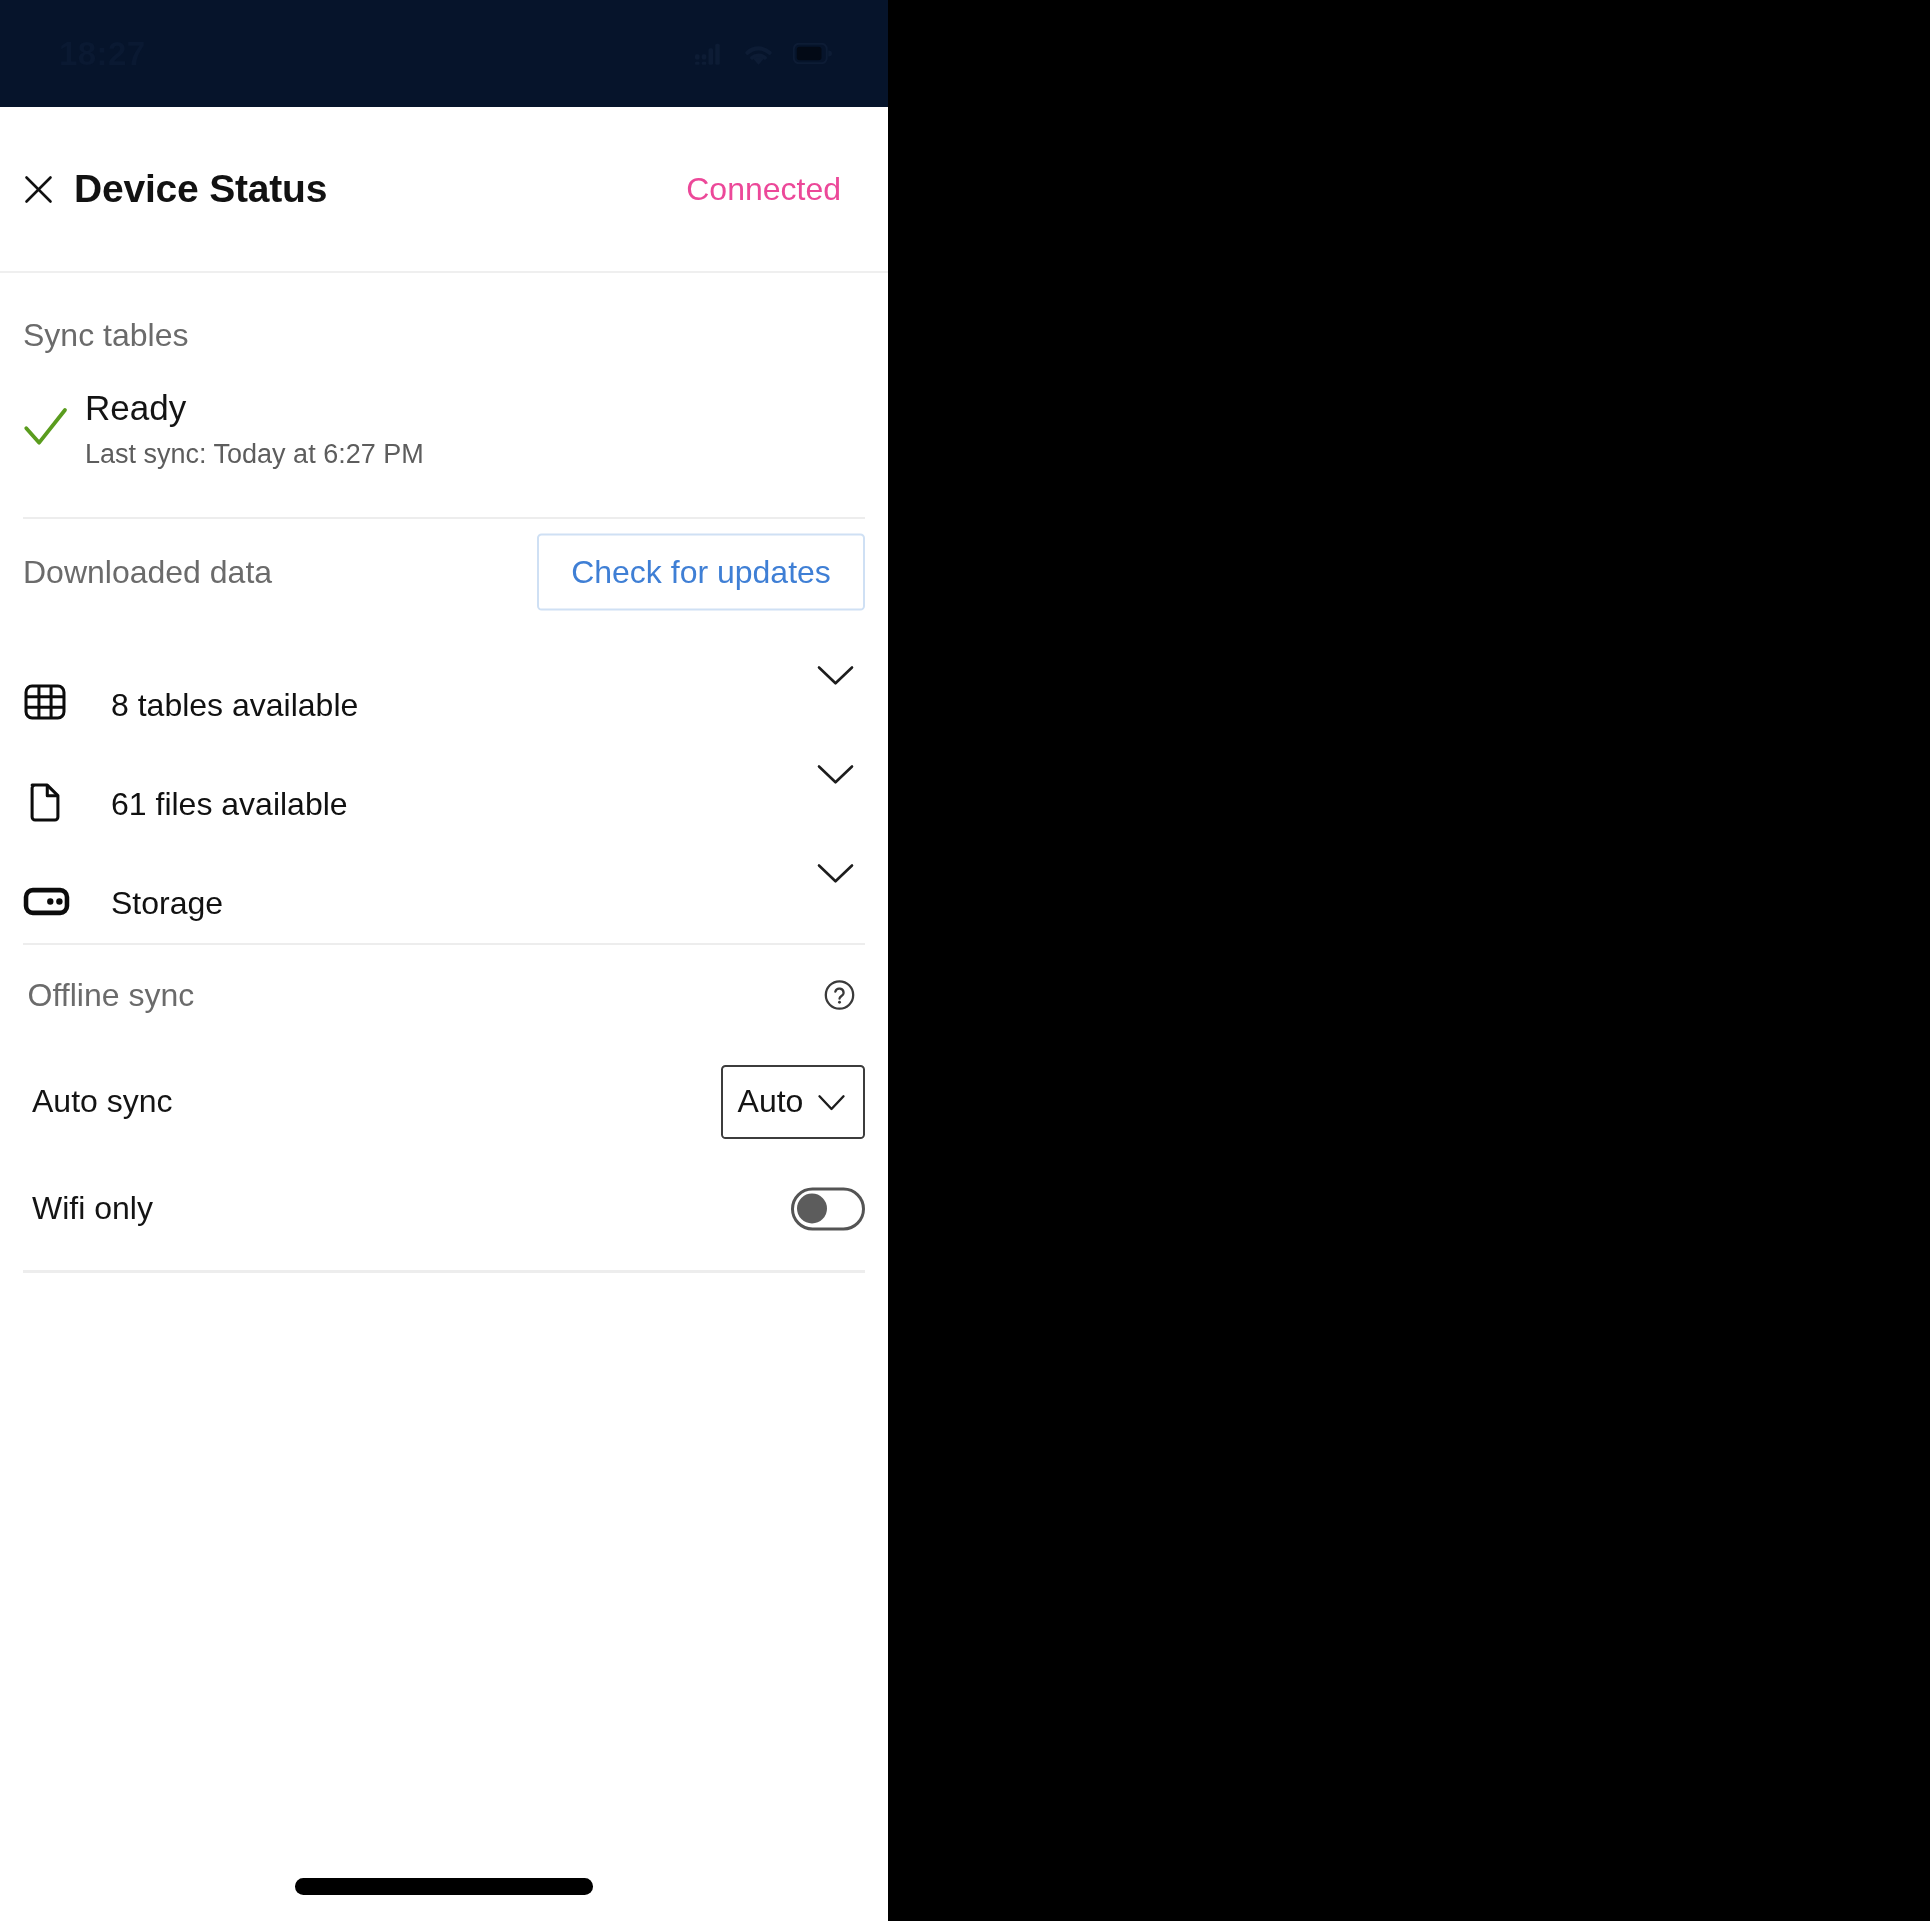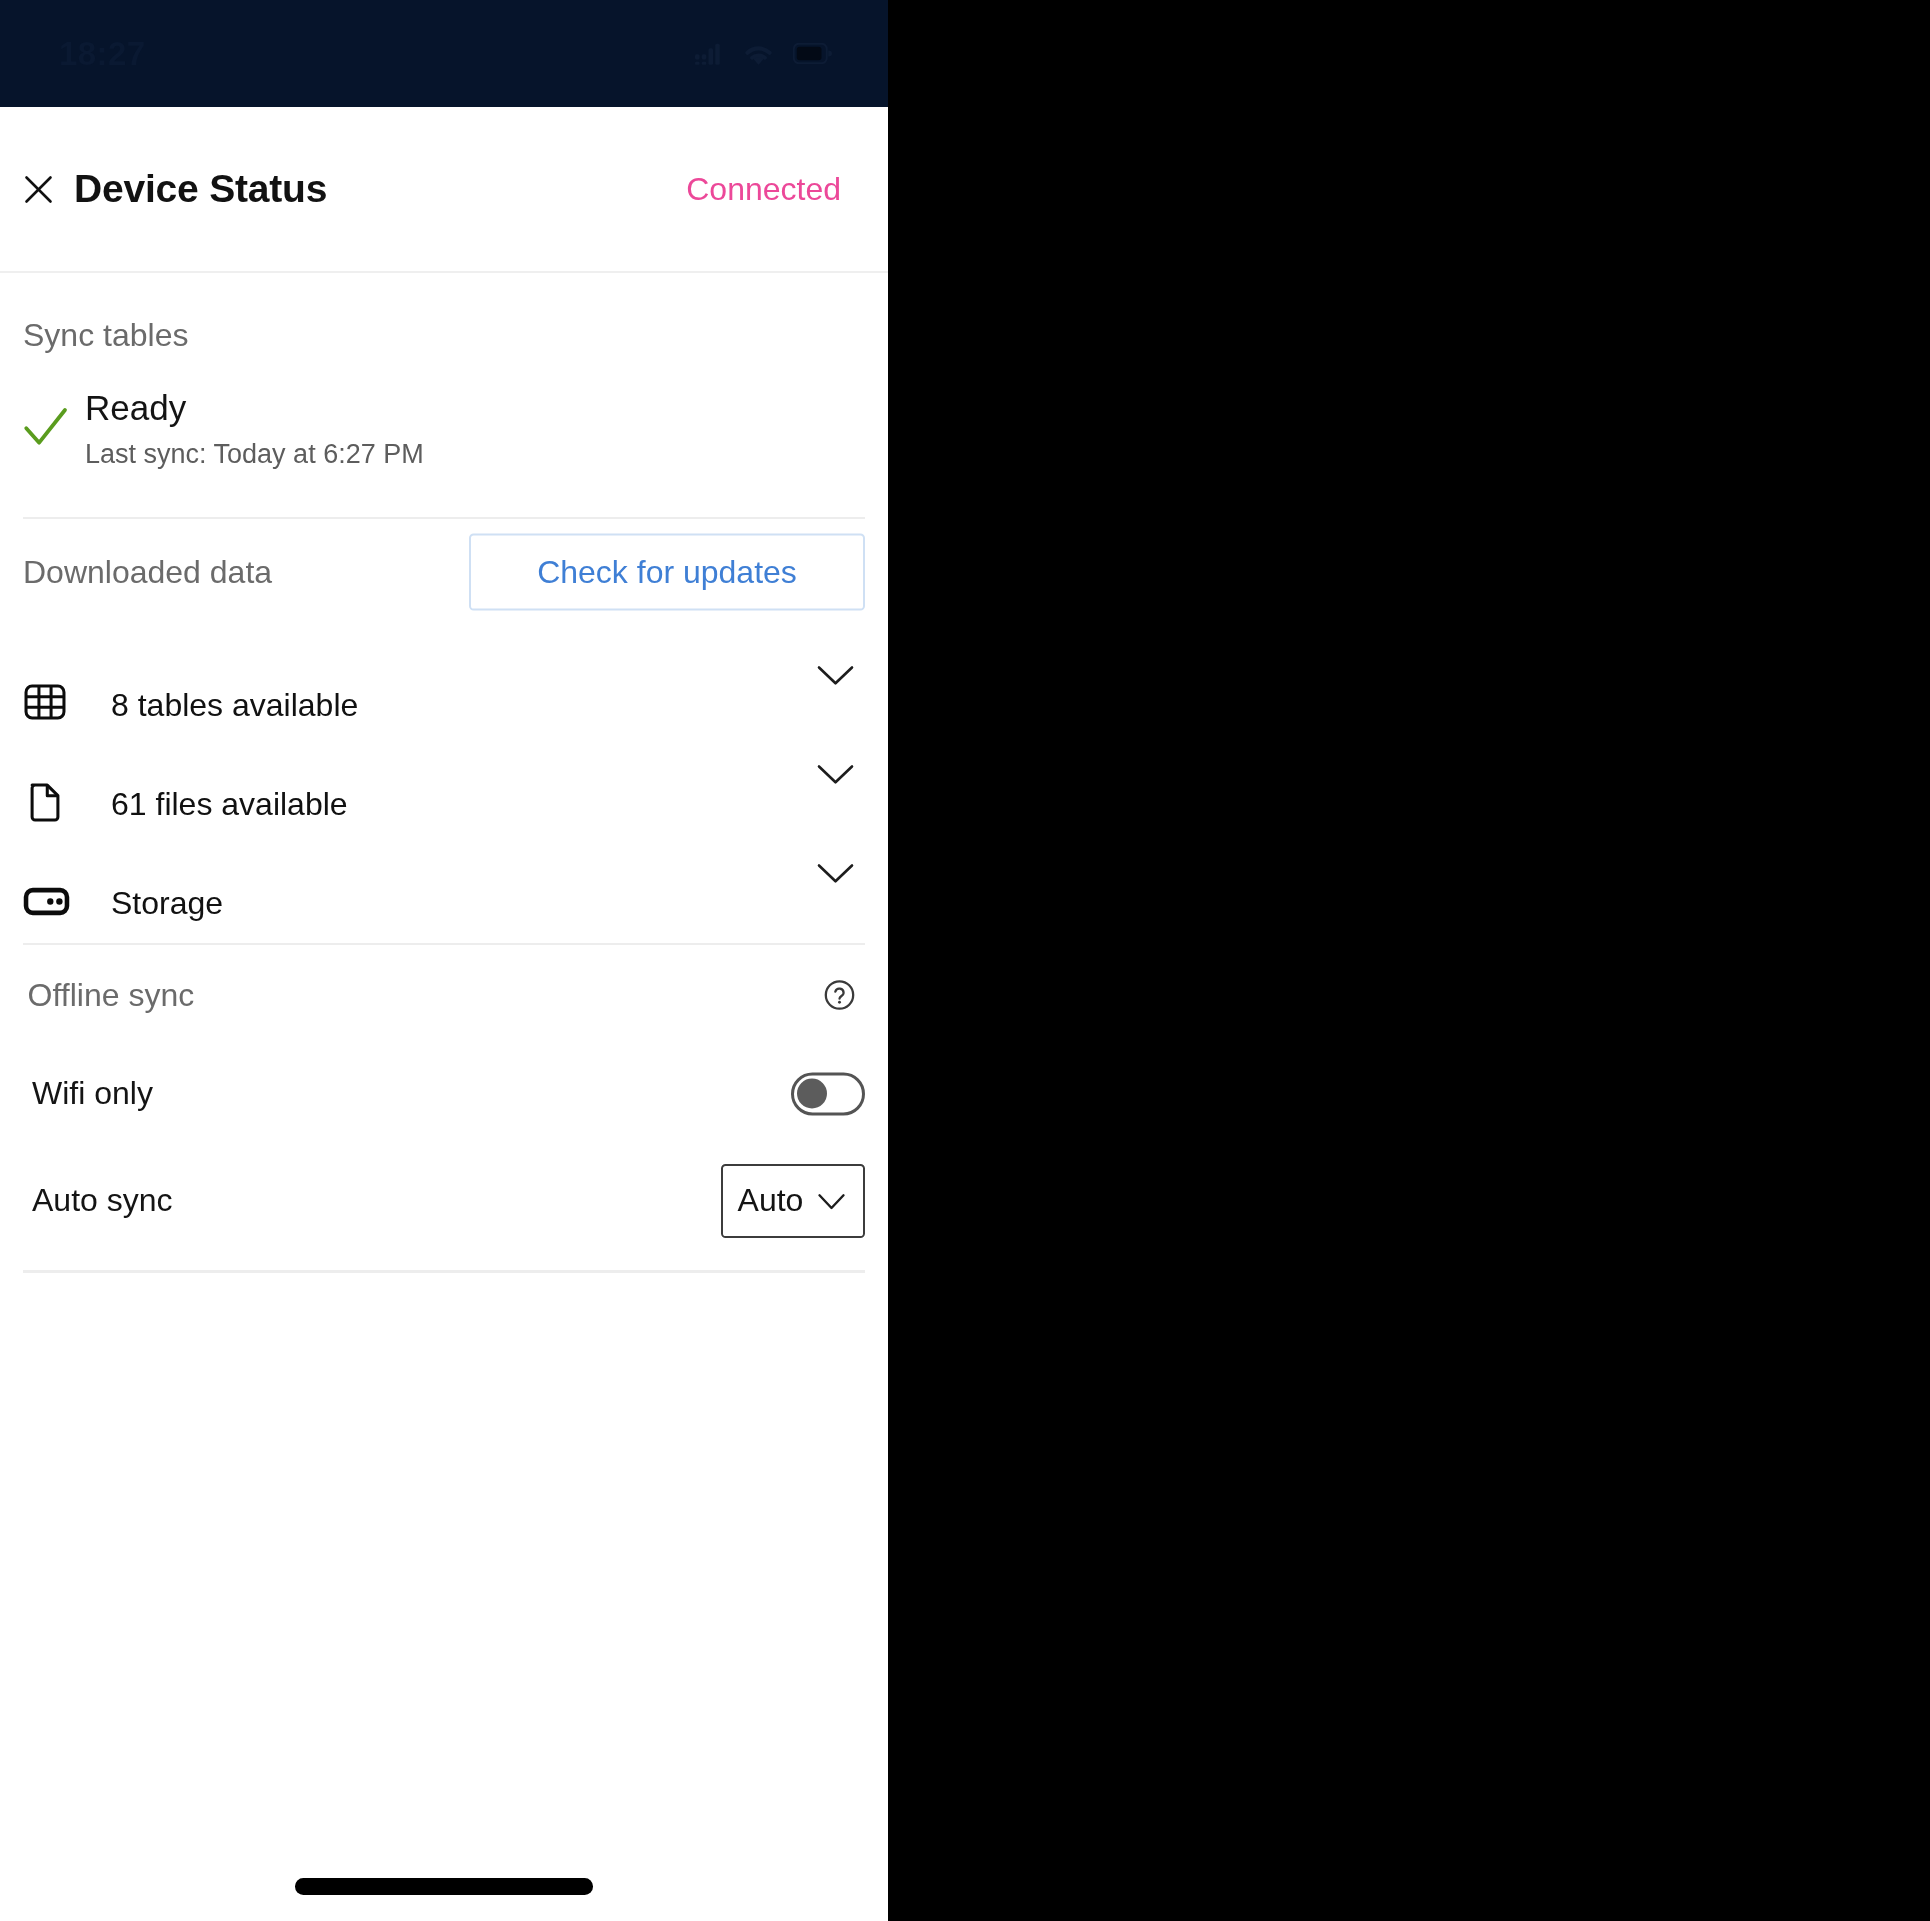--- a/index.html
+++ b/index.html
@@ -159,21 +159,21 @@
     position: absolute;
     left: 0;
     top: 50%;
     transform: translateY(-50%);
   }
   #check-updates-btn {
     position: absolute;
     right: 0;
     top: 50%;
     transform: translateY(-50%);
-    width: 396px;
+    width: 328px;
     height: 77px;
     border: 2.3px solid #cfe0f4;
     border-radius: 4.6px;
     background: #ffffff;
     color: #3f7fd5;
     font-size: 32px;
     font-family: "Liberation Sans", sans-serif;
     cursor: pointer;
     padding: 0;
     display: flex;
@@ -432,36 +432,36 @@
         <div id="offline-label" class="section-label">Offline sync</div>
         <button id="help-btn">
           <svg width="35" height="35" viewBox="0 0 46 46">
             <circle cx="23" cy="23" r="18" fill="none" stroke="#3a3a3a" stroke-width="3"></circle>
             <path d="M17.5 18.5 a5.6 5.6 0 0 1 10.9 1.8 c0 3.6 -5.4 4.3 -5.4 7.6" fill="none" stroke="#3a3a3a" stroke-width="3" stroke-linecap="round"></path>
             <circle cx="23" cy="32.5" r="1.9" fill="#3a3a3a"></circle>
           </svg>
         </button>
       </div>
 
-      <div class="setting-row">
-        <div class="setting-label">Wifi only</div>
-        <button id="wifi-toggle">
-          <span class="knob"></span>
-        </button>
-      </div>
-
       <div class="setting-row" id="autosync-row">
         <div class="setting-label">Auto sync</div>
         <button id="autosync-select">
           <span id="autosync-value">Auto</span>
           <svg width="33" height="23" viewBox="0 0 44 30">
             <polyline points="6,8 22,25 38,8" fill="none" stroke="#1d1d1d" stroke-width="3.2" stroke-linecap="round" stroke-linejoin="round"></polyline>
           </svg>
         </button>
       </div>
+
+      <div class="setting-row">
+        <div class="setting-label">Wifi only</div>
+        <button id="wifi-toggle">
+          <span class="knob"></span>
+        </button>
+      </div>
     </div>
 
     <div id="div-3" class="divider"></div>
 
   </div>
 
   <div id="home-indicator"></div>
 </div>
 
 

